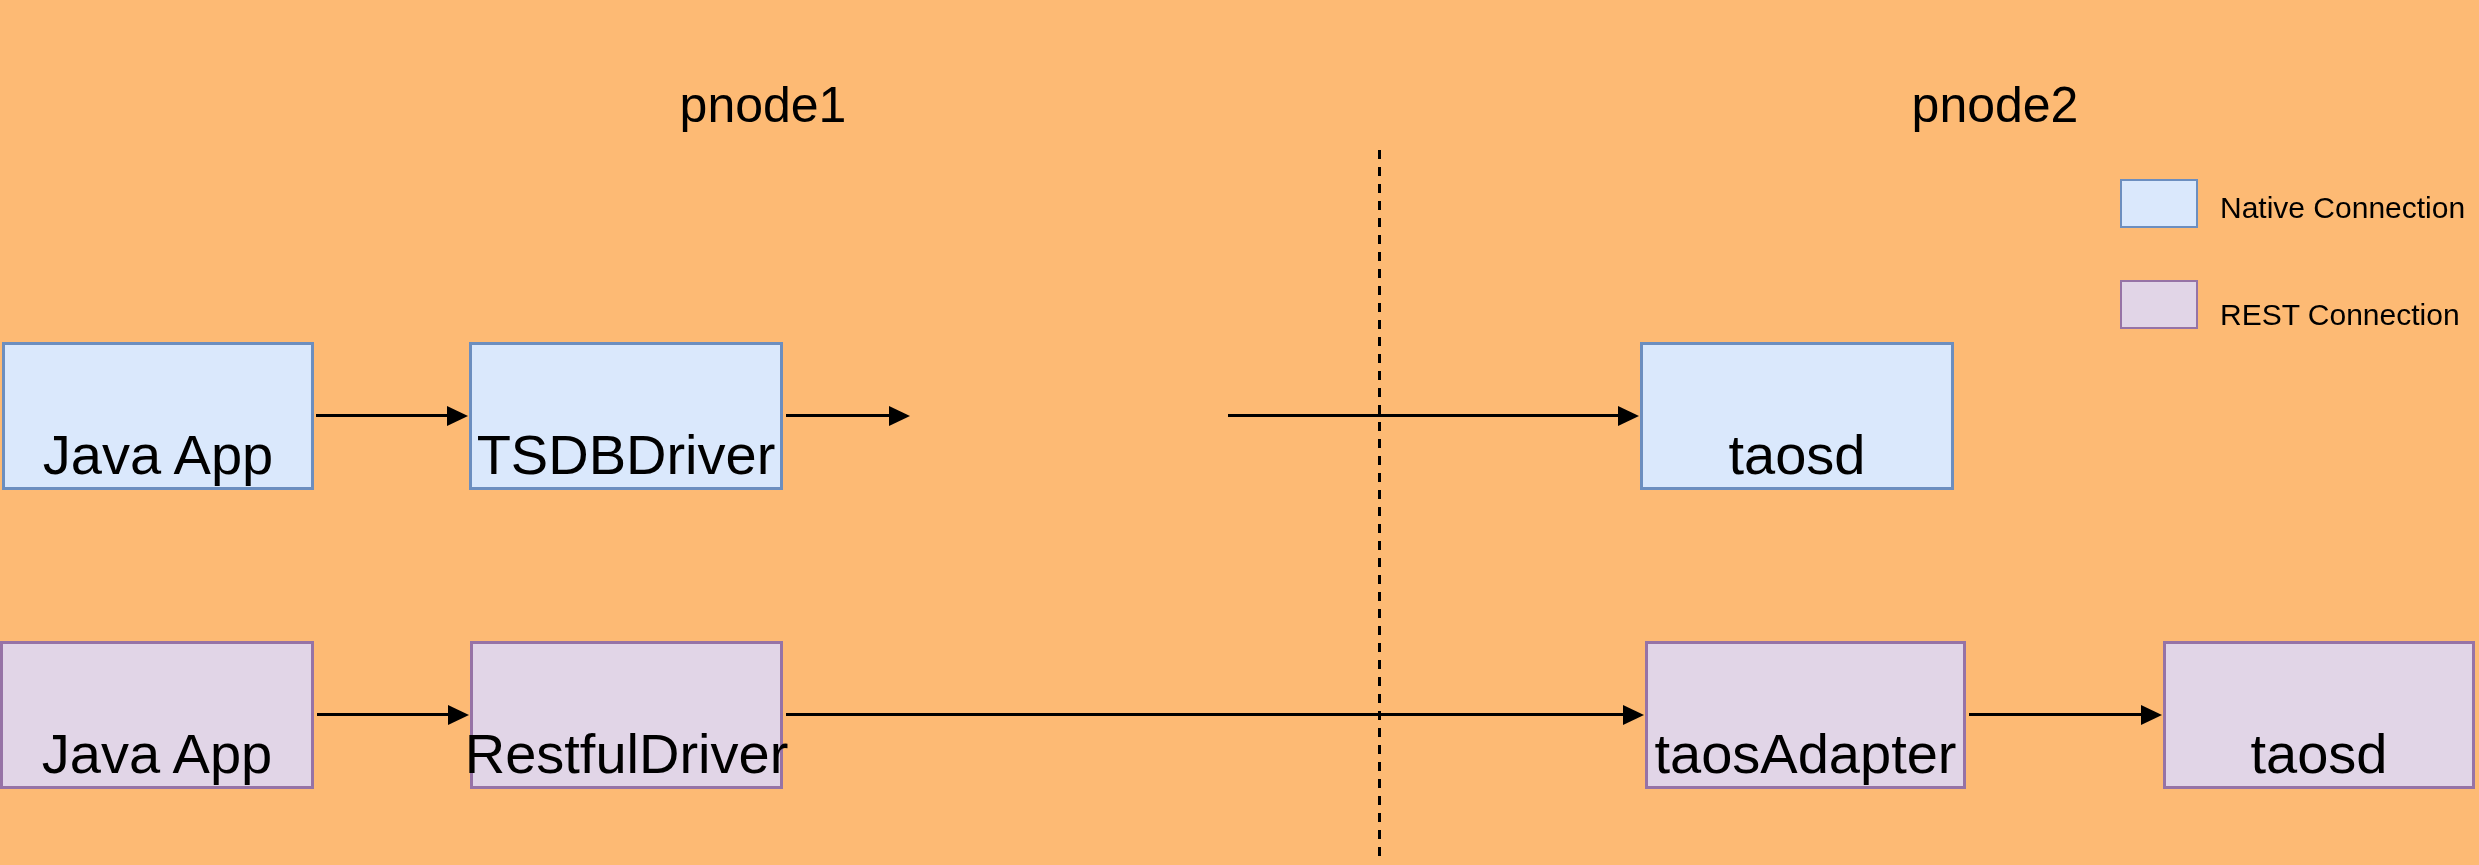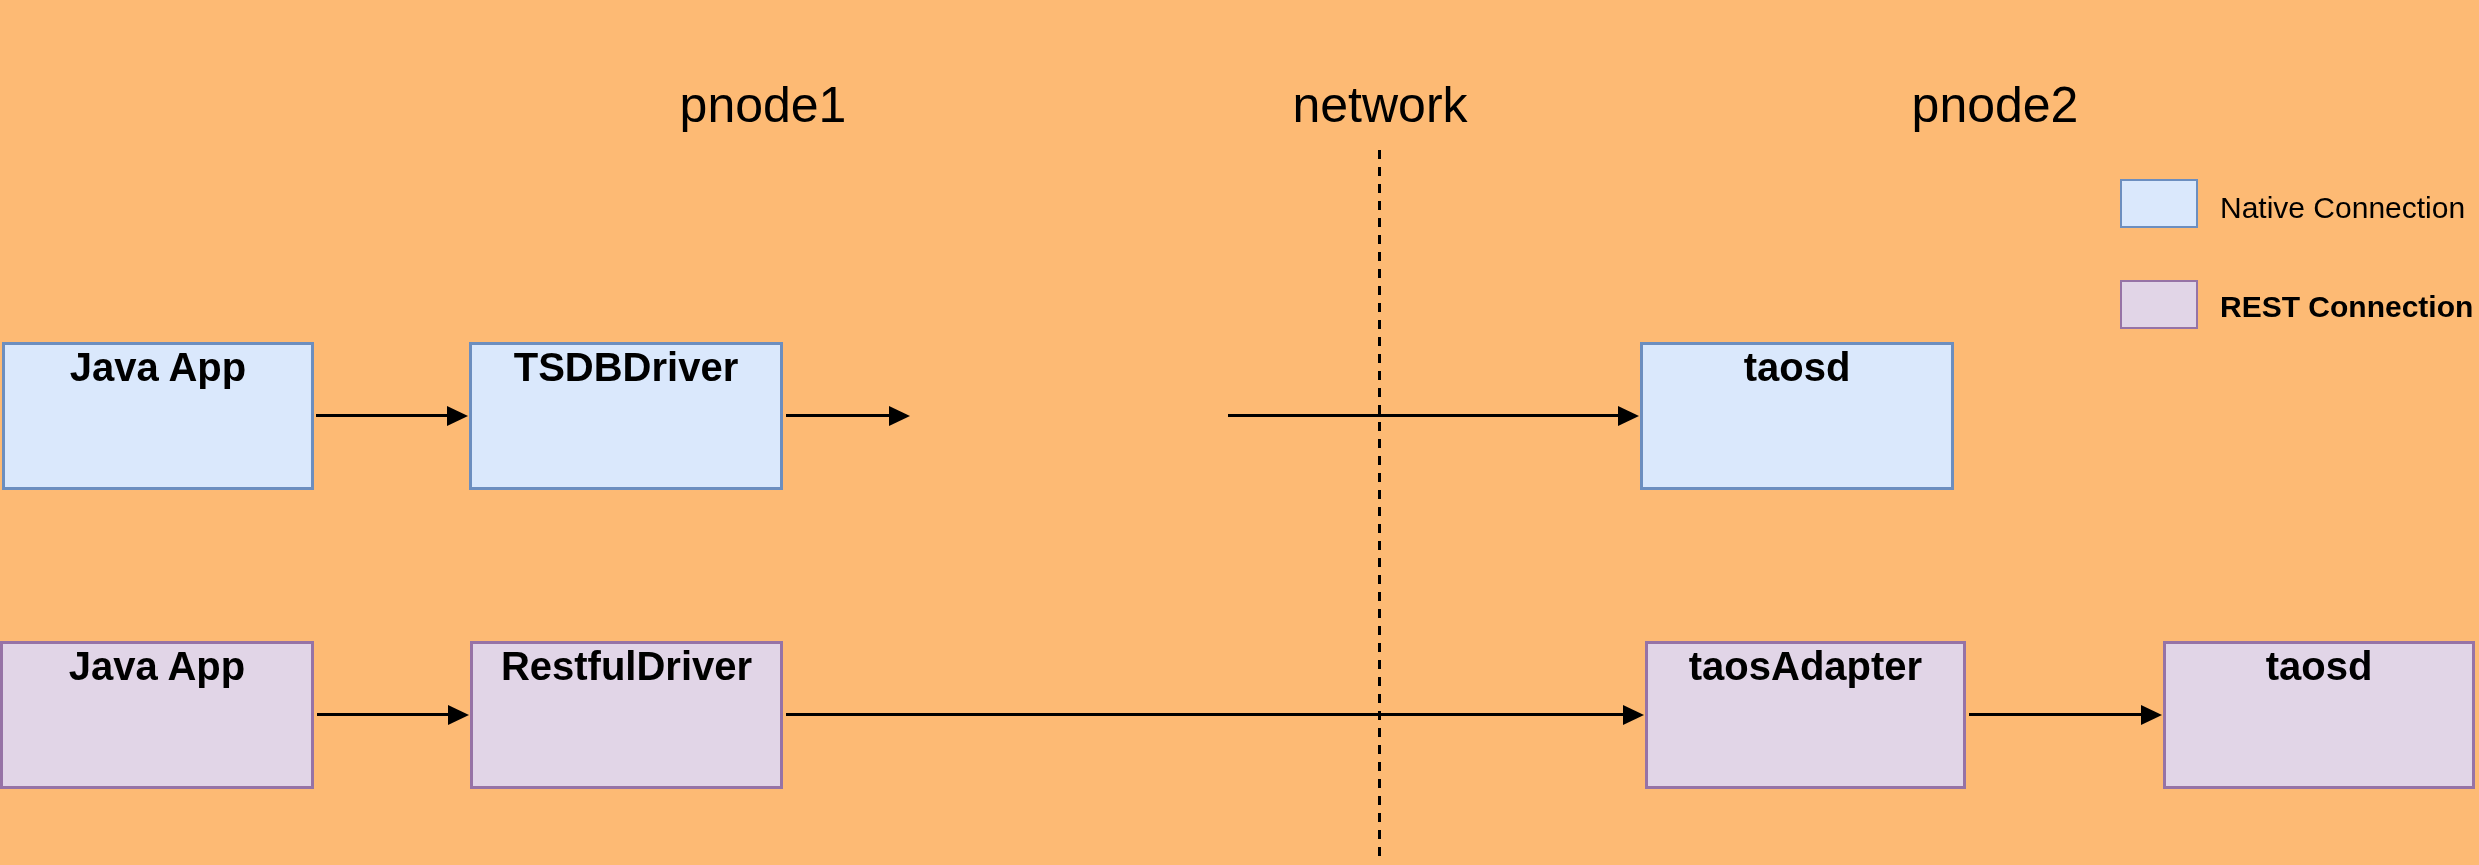--- a/index.html
+++ b/index.html
@@ -22,25 +22,24 @@
     transform: translateX(-50%);
     font-size: 50px;
     line-height: 1;
     white-space: nowrap;
   }
   .node {
     position: absolute;
     box-sizing: border-box;
     border: 3px solid;
     display: flex;
-    align-items: flex-start;
+    align-items: flex-end;
     justify-content: center;
-    font-size: 40px;
+    font-size: 56px;
     white-space: nowrap;
-    font-weight: bold;
   }
   .node.native { height: 148px; top: 342px; }
   .node.rest   { height: 148px; top: 641px; }
   .arrow {
     position: absolute;
     height: 3px;
     background: #000000;
   }
   .arrow::after {
     content: '';
@@ -76,21 +75,20 @@
     white-space: nowrap;
     text-align: center;
   }
 </style>
 </head>
 <body>
 
 <div id="canvas">
 
   <div class="zone-header" style="left:763px;">pnode1</div>
-  <div class="zone-header" style="left:1380px;">network</div>
   <div class="zone-header" style="left:1995px;">pnode2</div>
 
   <div class="dashed-divider" style="left:1378px; top:150px; height:712px;"></div>
 
   <div class="node native" style="left: 2px; width: 312px; background-color: rgb(218, 232, 252); border-color: rgb(108, 142, 191);">
     <span>Java App</span>
   </div>
   <div class="node native" style="left: 469px; width: 314px; background-color: rgb(218, 232, 252); border-color: rgb(108, 142, 191);">
     <span>TSDBDriver</span>
   </div>
@@ -116,16 +114,16 @@
   <div class="arrow" style="left:1228px; top:414px; width:391px;"></div>
 
   <div class="arrow" style="left:317px; top:713px; width:132px;"></div>
   <div class="arrow" style="left:786px; top:713px; width:838px;"></div>
   <div class="arrow" style="left:1969px; top:713px; width:173px;"></div>
 
   <div>
     <div class="legend-swatch" style="left: 2120px; top: 179px; background-color: rgb(218, 232, 252); border-color: rgb(108, 142, 191);"></div>
     <div class="legend-label" style="left:2220px; top:193px;">Native Connection</div>
     <div class="legend-swatch" style="left: 2120px; top: 280px; background-color: rgb(225, 213, 231); border-color: rgb(150, 115, 166);"></div>
-    <div class="legend-label" style="left:2220px; top:292px;font-weight:bold;">REST Connection</div>
+    <div class="legend-label" style="left:2220px; top:300px;">REST Connection</div>
   </div>
 
 </div>
 
 </body></html>

